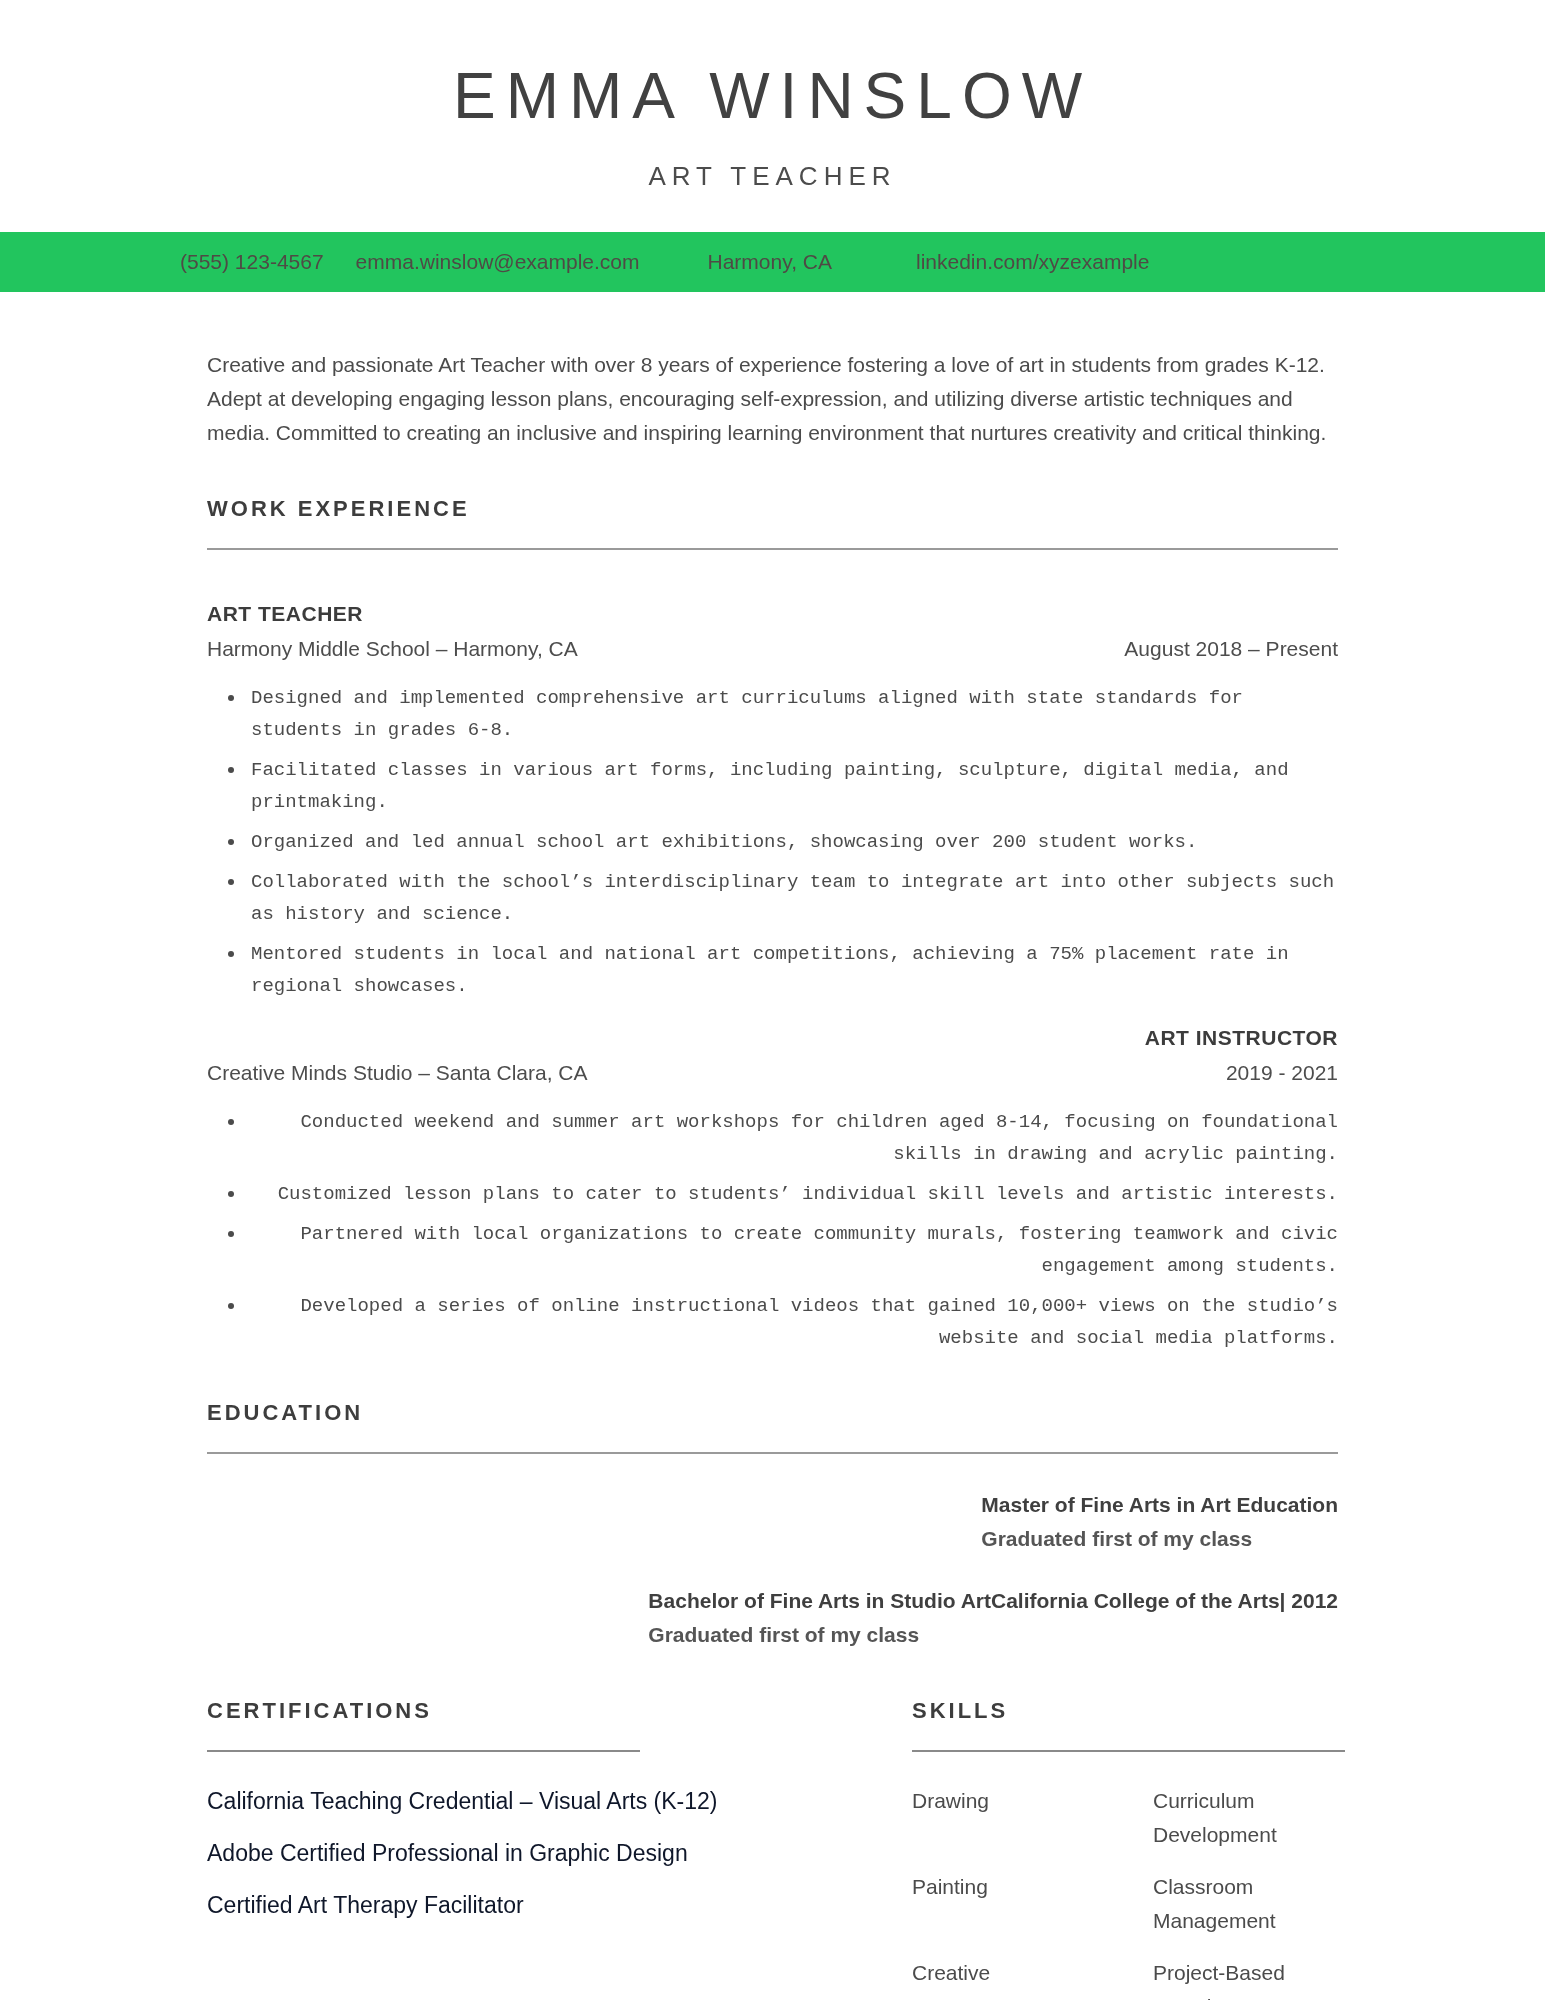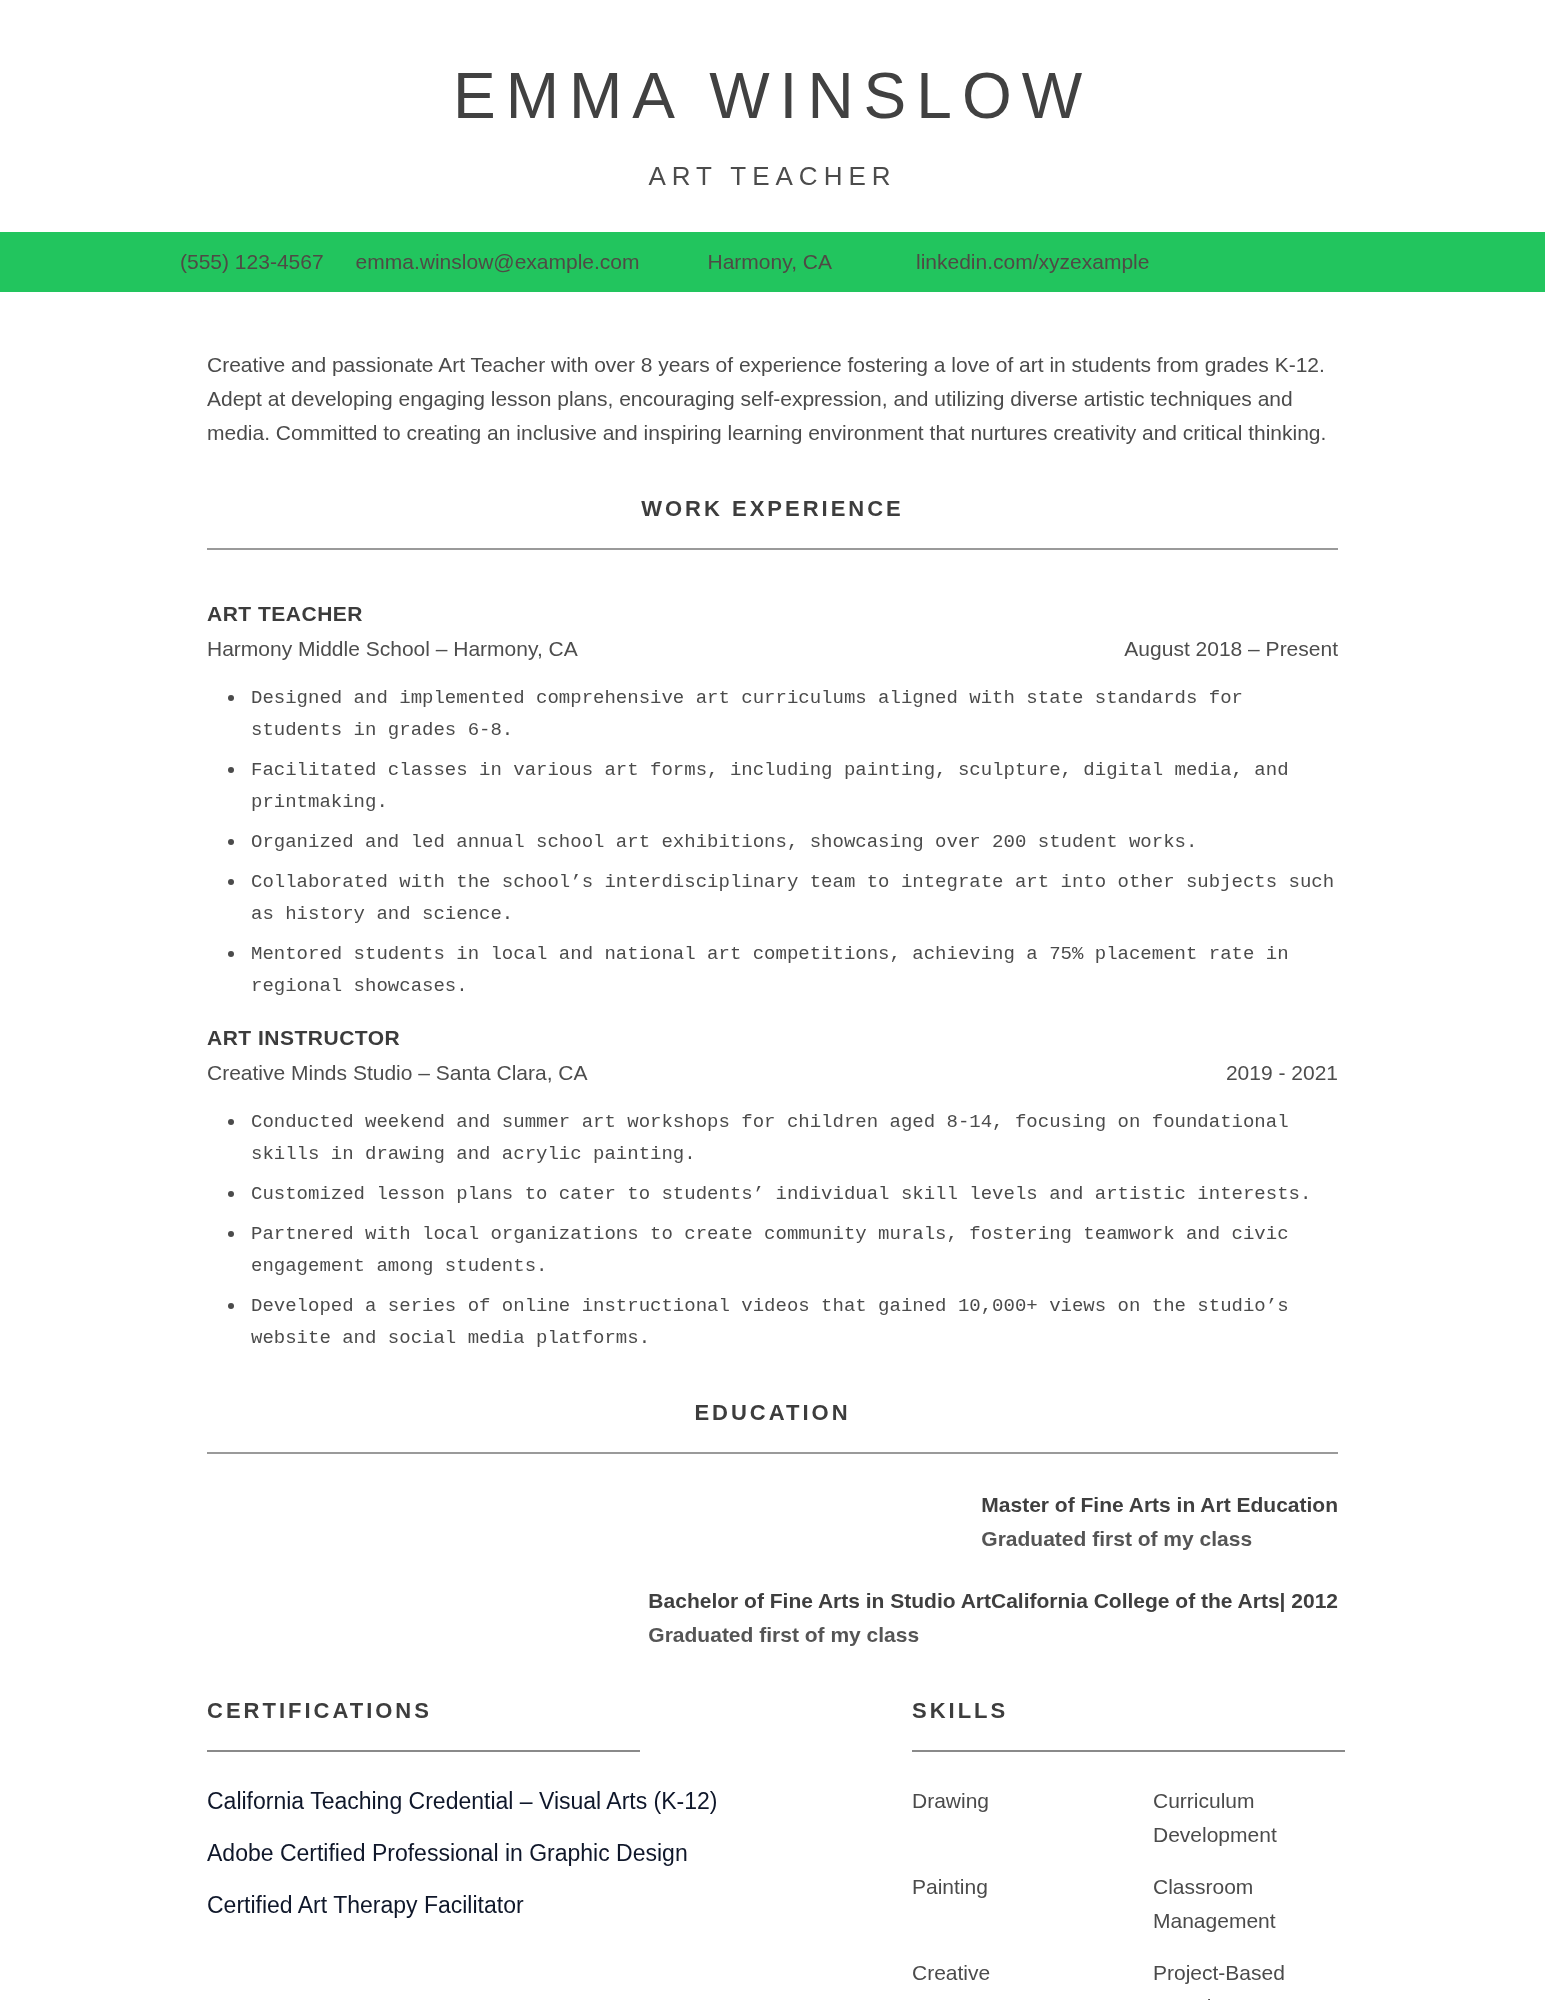--- a/index.html
+++ b/index.html
@@ -55,36 +55,35 @@
   .summary {
     margin-top: 56px;
     font-size: 21px;
     line-height: 34px;
     color: #4b4b4b;
   }
 
   
   .section-heading {
     margin-top: 46px;
-    text-align: center;
     font-size: 22px;
     font-weight: 600;
     letter-spacing: 3px;
     color: #3d3d3d;
   }
   .section-rule {
     margin-top: 26px;
     border: none;
     border-top: 2px solid #9a9a9a;
     width: 100%;
   }
 
   
   .job { margin-top: 52px; }
-  .job + .job { margin-top: 24px; }
+  .job + .job { margin-top: 24px; text-align: right; }
   .job-title {
     font-size: 21px;
     font-weight: 700;
     letter-spacing: 0.5px;
     color: #3c3c3c;
   }
   .job-subrow {
     margin-top: 6px;
     display: flex;
     justify-content: space-between;

